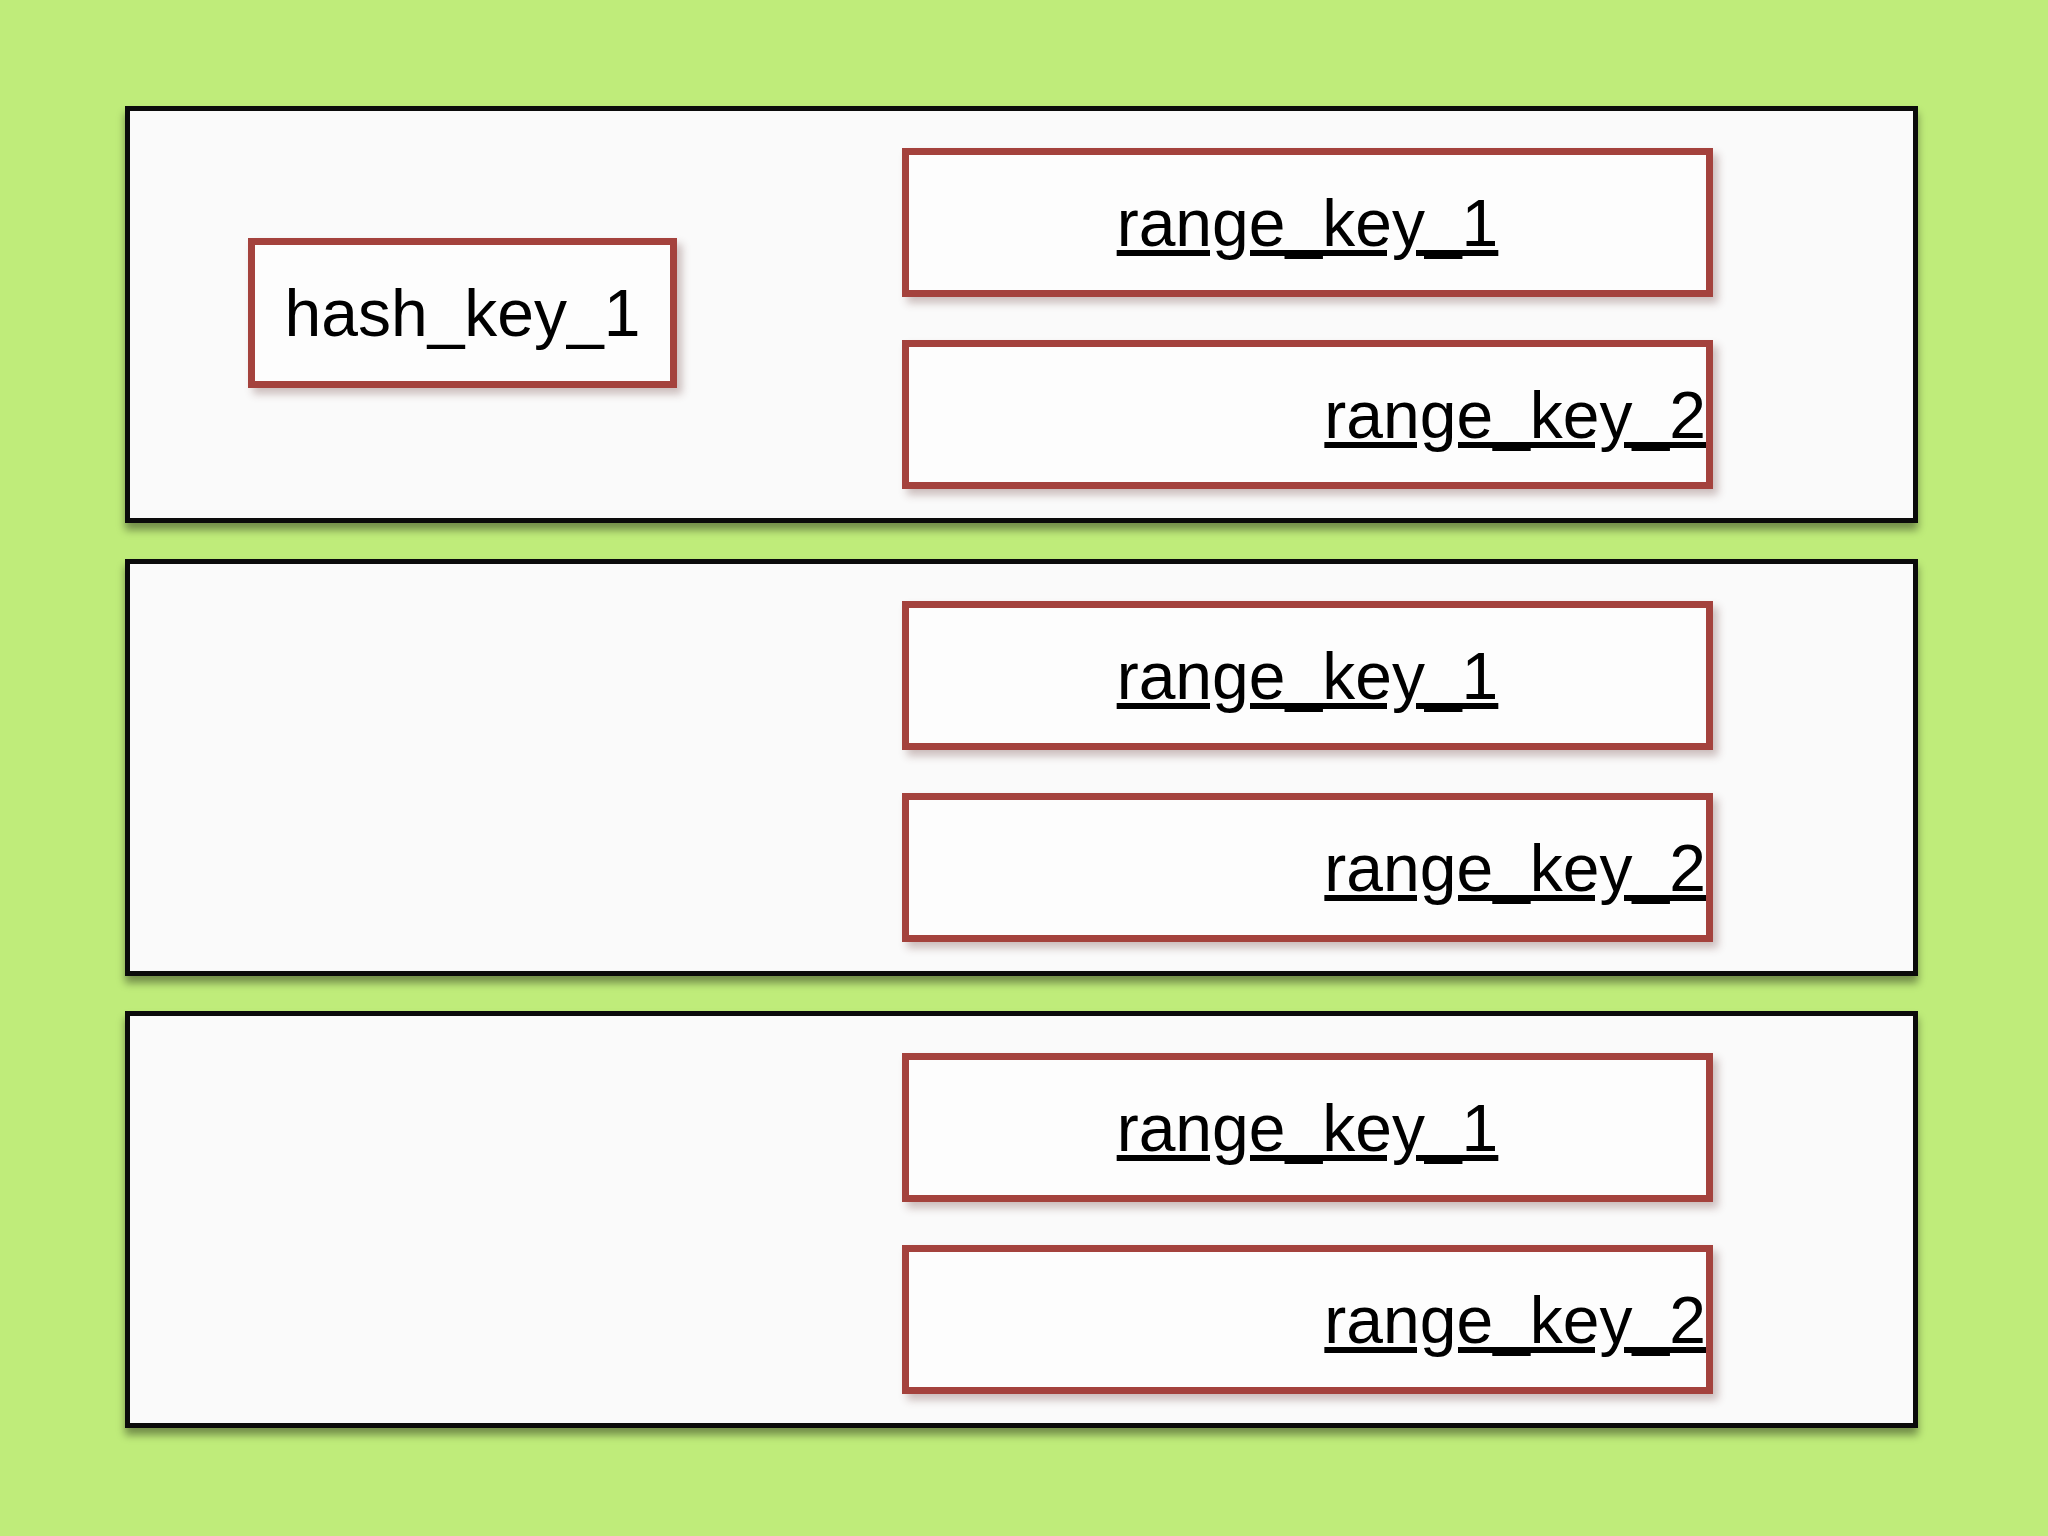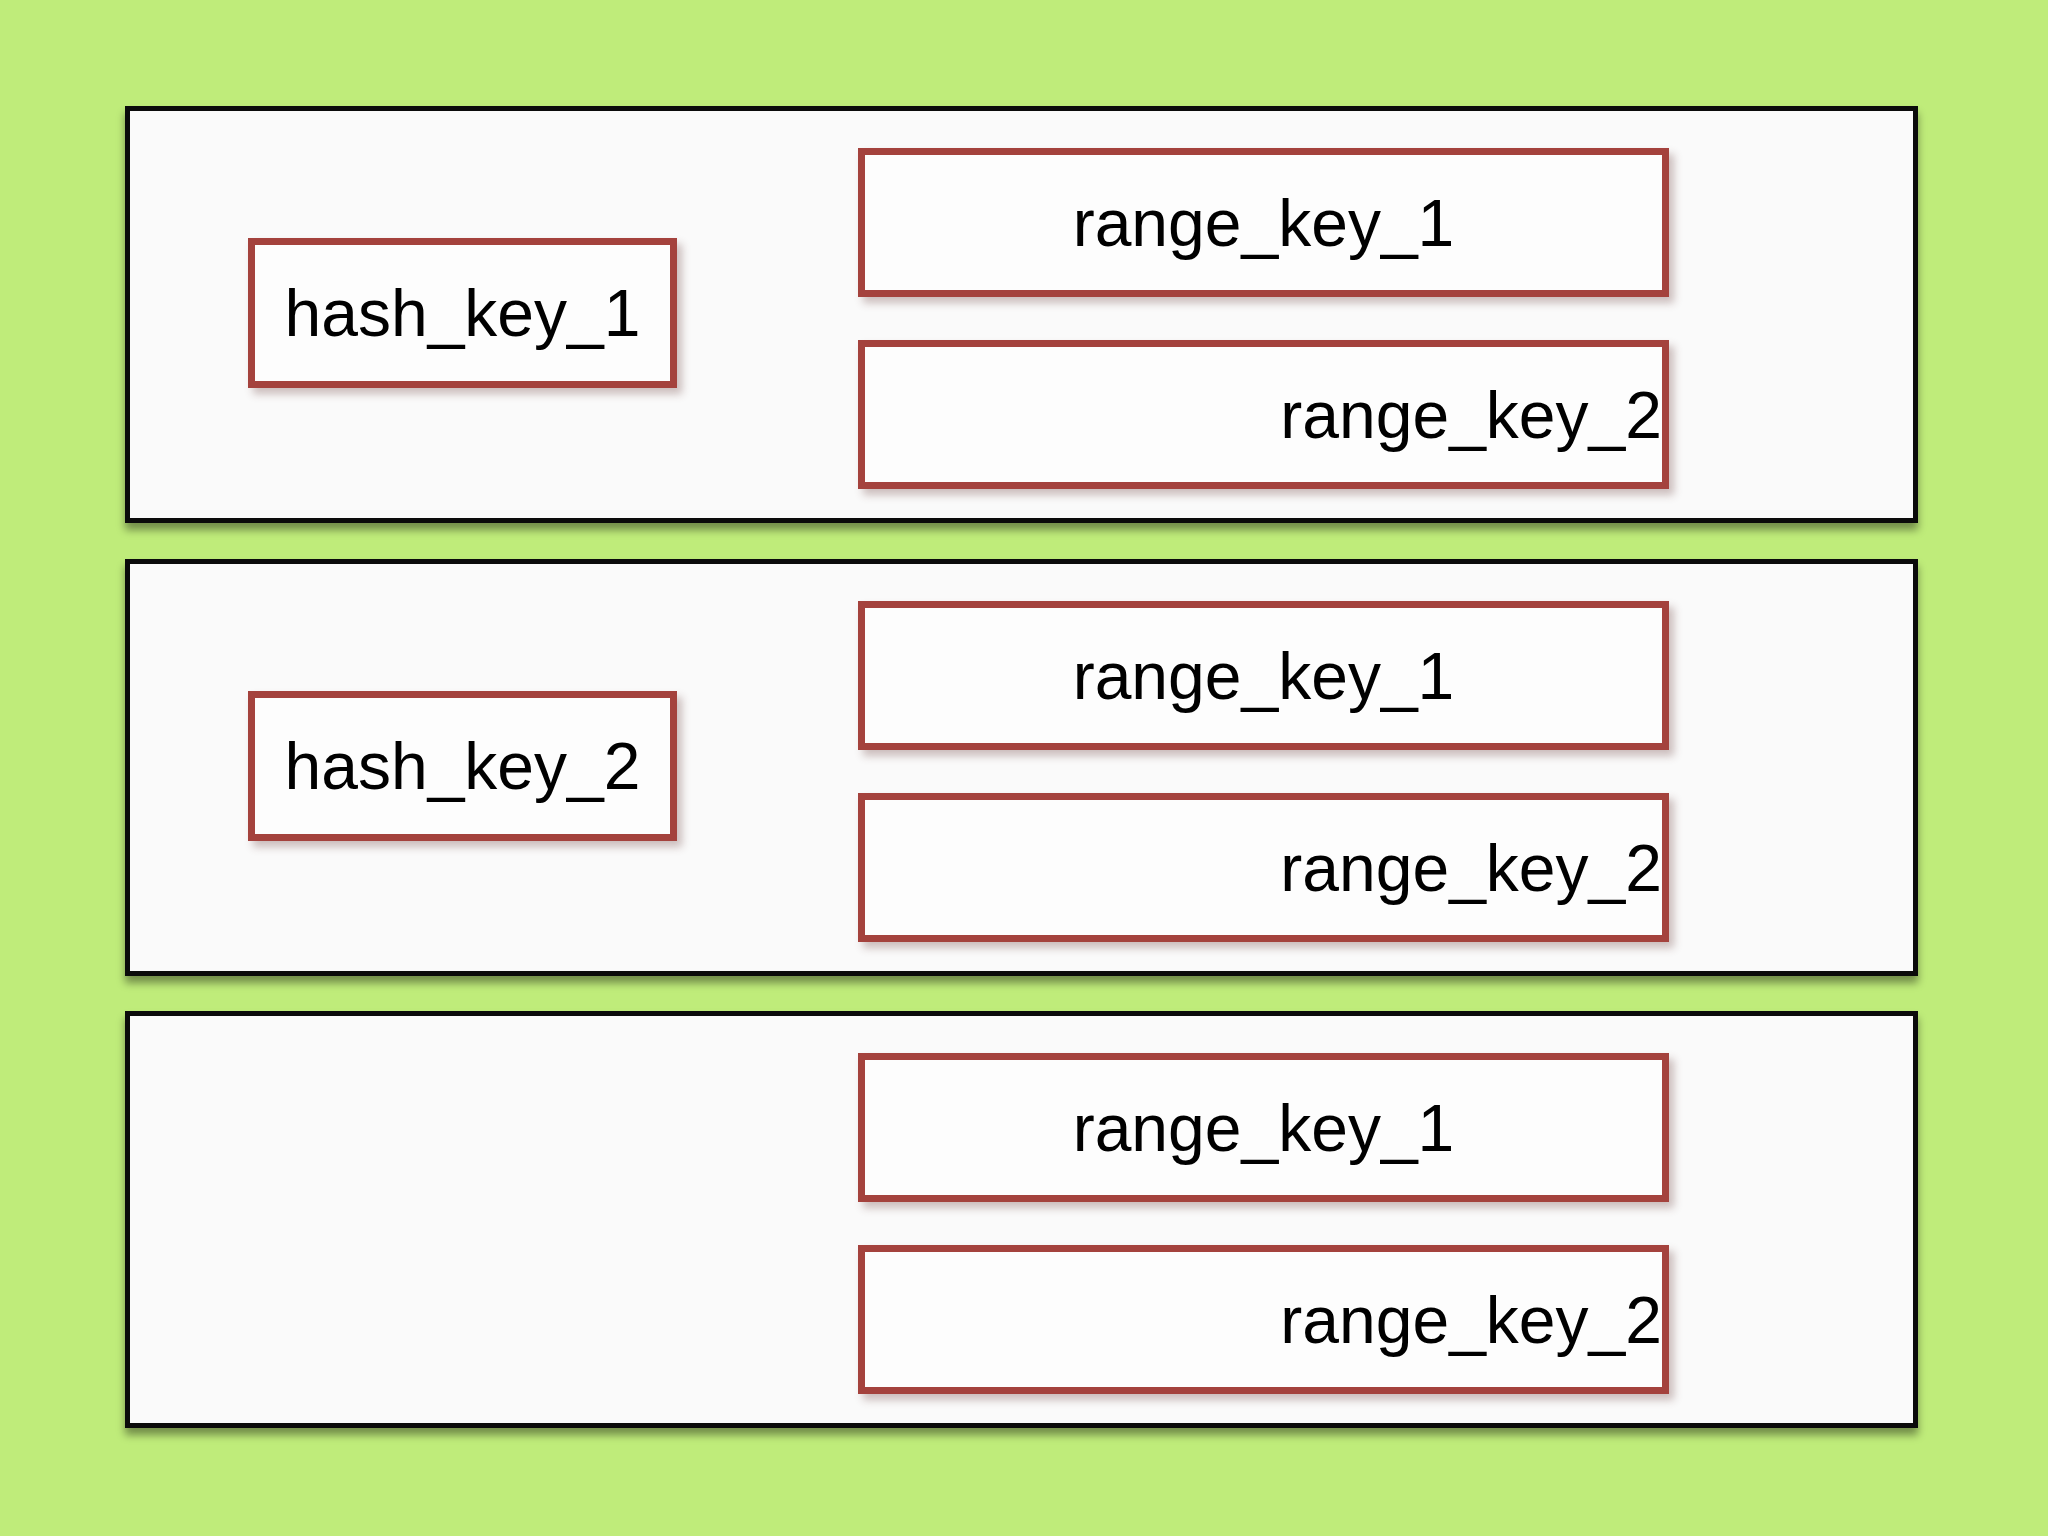--- a/index.html
+++ b/index.html
@@ -55,23 +55,24 @@
 
   .hash-box {
     left: 118px;
     top: 127px;
     width: 429px;
     height: 150px;
     align-items: center;
   }
 
   .range-box {
-    left: 728px;
+    left: 772px;
     width: 811px;
     height: 149px;
+    text-decoration: underline;
   }
   .range-box.row-1 { top: 37px; }
   .range-box.row-2 { top: 229px; justify-content: flex-end; }
 </style>
 </head>
 <body>
 
 <div class="canvas">
 
   <section class="panel panel-1">
@@ -80,23 +81,20 @@
     </div>
     <div class="keybox range-box row-1">
       <span>range_key_1</span>
     </div>
     <div class="keybox range-box row-2">
       <span>range_key_2</span>
     </div>
   </section>
 
   <section class="panel panel-2">
-    <div class="keybox hash-box">
-      <span>hash_key_2</span>
-    </div>
     <div class="keybox range-box row-1">
       <span>range_key_1</span>
     </div>
     <div class="keybox range-box row-2">
       <span>range_key_2</span>
     </div>
   </section>
 
   <section class="panel panel-3">
     <div class="keybox range-box row-1">

